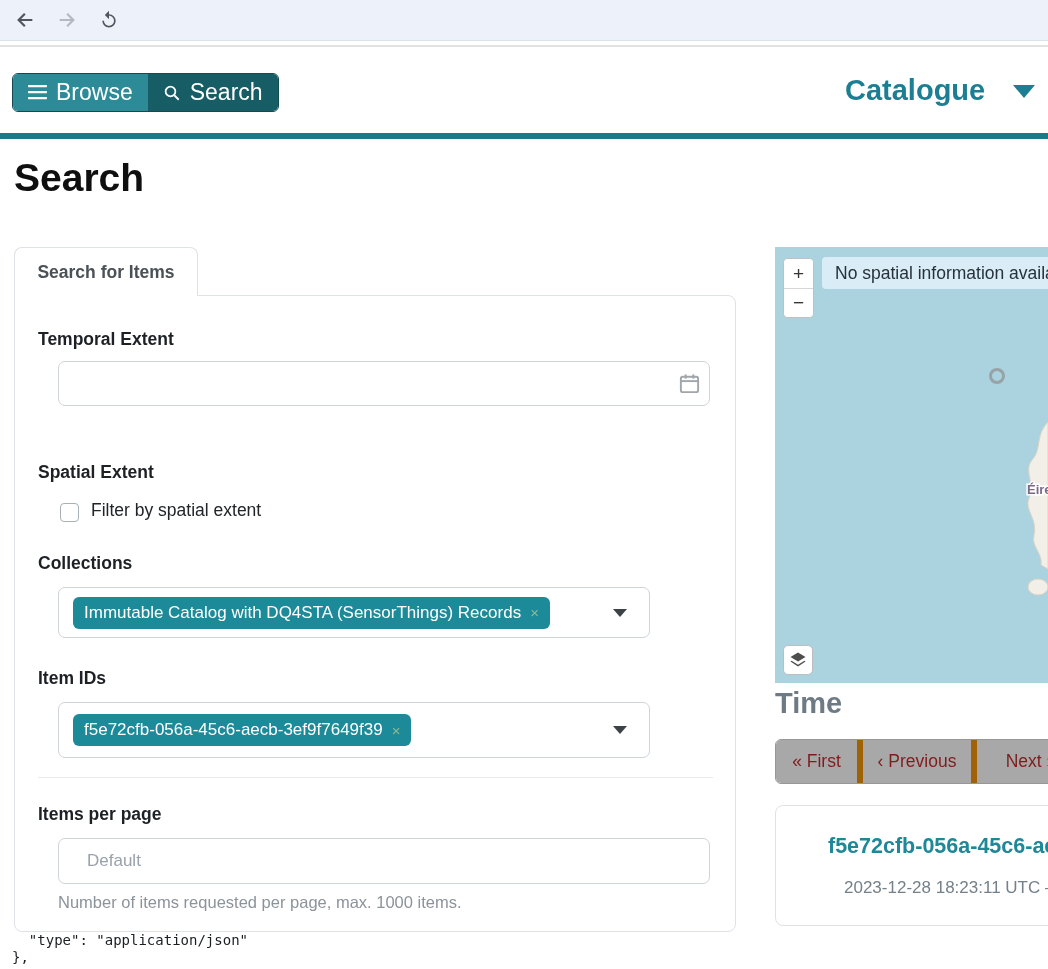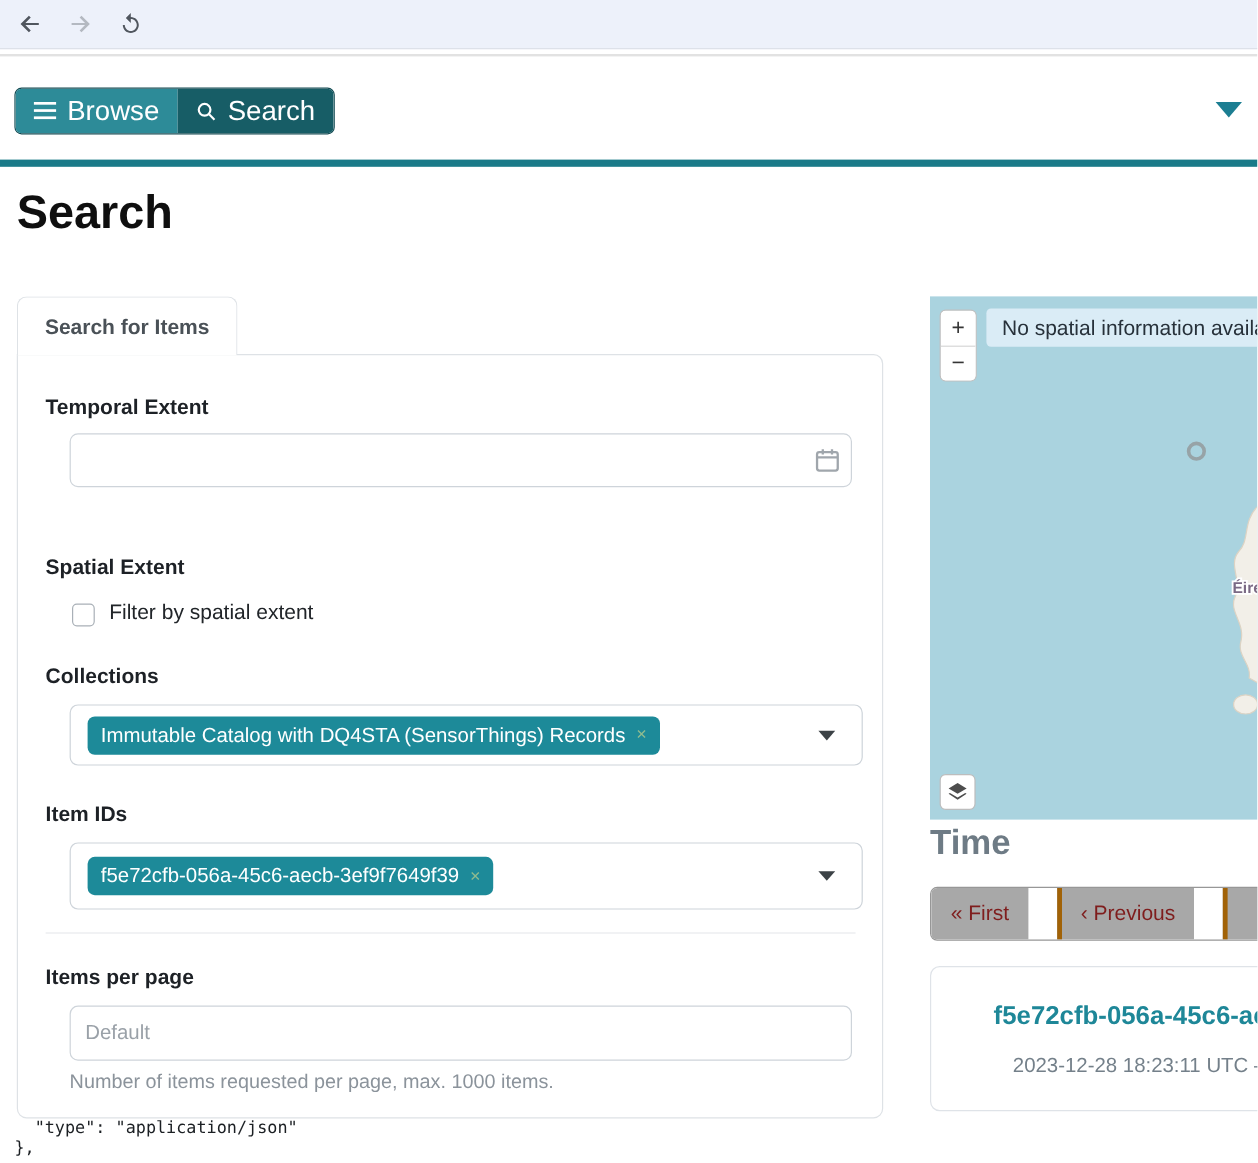--- a/index.html
+++ b/index.html
@@ -24,43 +24,43 @@
   .catalogue { position:absolute; left:845px; top:74px; font-size:29px; font-weight:700; color:#1c7e92; }
   .cat-caret { position:absolute; left:1013px; top:85px; width:0; height:0; border-left:11px solid transparent; border-right:11px solid transparent; border-top:13px solid #1c7e92; }
   .teal-bar { position:absolute; left:0; top:133px; width:1048px; height:6px; background:#1a7a88; }
   .page-title { position:absolute; left:14px; top:156px; font-size:39px; font-weight:700; color:#0f0f0f; }
 
   
   .tab { position:absolute; left:14px; top:247px; width:184px; height:49px; background:#fff; border:1px solid #dee2e6; border-bottom:none; border-radius:8px 8px 0 0; z-index:2; display:flex; align-items:center; justify-content:center; font-size:17.5px; color:#4a5157;font-weight:bold; }
   .panel { position:absolute; left:14px; top:295px; width:722px; height:637px; background:#fff; border:1px solid #dee2e6; border-radius:0 8px 8px 8px; z-index:1; }
   .flabel { position:absolute; font-size:17.5px; font-weight:700; color:#1d2126; z-index:3; }
   .help { position:absolute; font-size:16.5px; color:#8b939b; z-index:3; }
-  .tinput { position:absolute; left:58px; width:652px; background:#fff; border:1px solid #ced4da; border-radius:7px; z-index:3; font-family:"Liberation Sans",sans-serif; font-size:17px; color:#212529; padding:0 40px 0 12px; outline:none; }
+  .tinput { position:absolute; left:58px; width:652px; background:#fff; border:1px solid #ced4da; border-radius:7px; z-index:3; font-family:"Liberation Sans",sans-serif; font-size:17px; color:#212529; padding:0 40px 0 28px; outline:none; }
   .tinput::placeholder { color:#9aa1a8; }
   .cal-icon { position:absolute; left:678px; top:372px; z-index:4; }
   .cbox { position:absolute; left:60px; top:503px; width:19px; height:19px; border:1.5px solid #a9b0b7; border-radius:4px; background:#fff; z-index:3; }
   .cbox-label { position:absolute; left:91px; top:500px; font-size:17.5px; color:#212529; z-index:3; }
-  .select { position:absolute; left:58px; width:661px; background:#fff; border:1px solid #ced4da; border-radius:7px; z-index:3; display:flex; align-items:center; }
+  .select { position:absolute; left:58px; width:592px; background:#fff; border:1px solid #ced4da; border-radius:7px; z-index:3; display:flex; align-items:center; }
   .tag { background:#1d8a99; color:#fff; border-radius:6px; margin-left:14px; height:32px; display:flex; align-items:center; padding:0 11px; font-size:17px; white-space:nowrap; }
   .tag-x { color:#8fbb8f; font-size:15px; margin-left:9px; }
   .sel-caret { position:absolute; right:22px; width:0; height:0; border-left:7px solid transparent; border-right:7px solid transparent; border-top:8px solid #3c4246; }
   .form-hr { position:absolute; left:38px; top:777px; width:675px; height:1px; background:#e8eaed; z-index:3; }
   .code-pre { position:absolute; left:12px; top:932px; font-family:"DejaVu Sans Mono", monospace; font-size:14px; line-height:16.5px; color:#1b1f23; z-index:0; white-space:pre; }
 
   
   .map { position:absolute; left:775px; top:247px; width:273px; height:436px; background:#aad3df; overflow:hidden; }
   .zoomctl { position:absolute; left:8px; top:11px; width:31px; border:1px solid #c0c0c0; border-radius:5px; overflow:hidden; background:#fff; }
   .zbtn { width:100%; height:29px; display:flex; align-items:center; justify-content:center; font-size:19px; color:#353535; background:#fff; }
   .zbtn + .zbtn { border-top:1px solid #d6d6d6; }
   .map-msg { position:absolute; left:47px; top:10px; height:32px; padding:0 13px; background:#daecf6; border-radius:4px; font-size:17.5px; color:#27313a; display:flex; align-items:center; white-space:nowrap; }
   .layers-btn { position:absolute; left:8px; top:398px; width:30px; height:30px; background:#fff; border:1px solid #bdbdbd; border-radius:5px; display:flex; align-items:center; justify-content:center; }
   .results-h { position:absolute; left:775px; top:687px; font-size:29px; font-weight:600; color:#6e7b85; }
   .pager { position:absolute; left:775px; top:739px; height:45px; display:flex; border-radius:6px; overflow:hidden; border:1px solid #979797; width:400px; }
   .pbtn { background:#a8a8a8; color:#7f1d1d; font-size:17.5px; display:flex; align-items:center; justify-content:center; white-space:nowrap; }
-  .pbtn + .pbtn { border-left:4px solid #a16207;margin-left:24px; }
+  .pbtn + .pbtn { border-left:6px solid #a16207; }
   .p-first { width:81px; } .p-prev { width:114px; } .p-next { width:110px; }
   .item-card { position:absolute; left:775px; top:805px; width:520px; height:121px; background:#fff; border:1px solid #dfe3e8; border-radius:8px; }
   .item-link { position:absolute; left:52px; top:28px; font-size:21.5px; font-weight:700; color:#1e8798; white-space:nowrap; }
   .item-date { position:absolute; left:68px; top:72px; font-size:17px; color:#74808a; white-space:nowrap; }
 </style>
 </head>
 <body>
 
 <div id="app">
 
@@ -95,20 +95,21 @@
       <span>Browse</span>
     </div>
     <div class="hbtn hbtn-search">
       <svg width="18" height="18" viewBox="0 0 24 24">
           <circle cx="10" cy="10" r="6.5" fill="none" stroke="#fff" stroke-width="2.4"></circle>
           <line x1="15" y1="15" x2="21" y2="21" stroke="#fff" stroke-width="2.4"></line>
         </svg>
       <span>Search</span>
     </div>
   </div>
+  <div class="catalogue">Catalogue</div>
   <div class="cat-caret"></div>
   <div class="teal-bar"></div>
 
   <div class="page-title">Search</div>
 
   <pre class="code-pre">  "type": "application/json"
 },</pre>
 
   <div class="tab">Search for Items</div>
   <div class="panel"></div>

